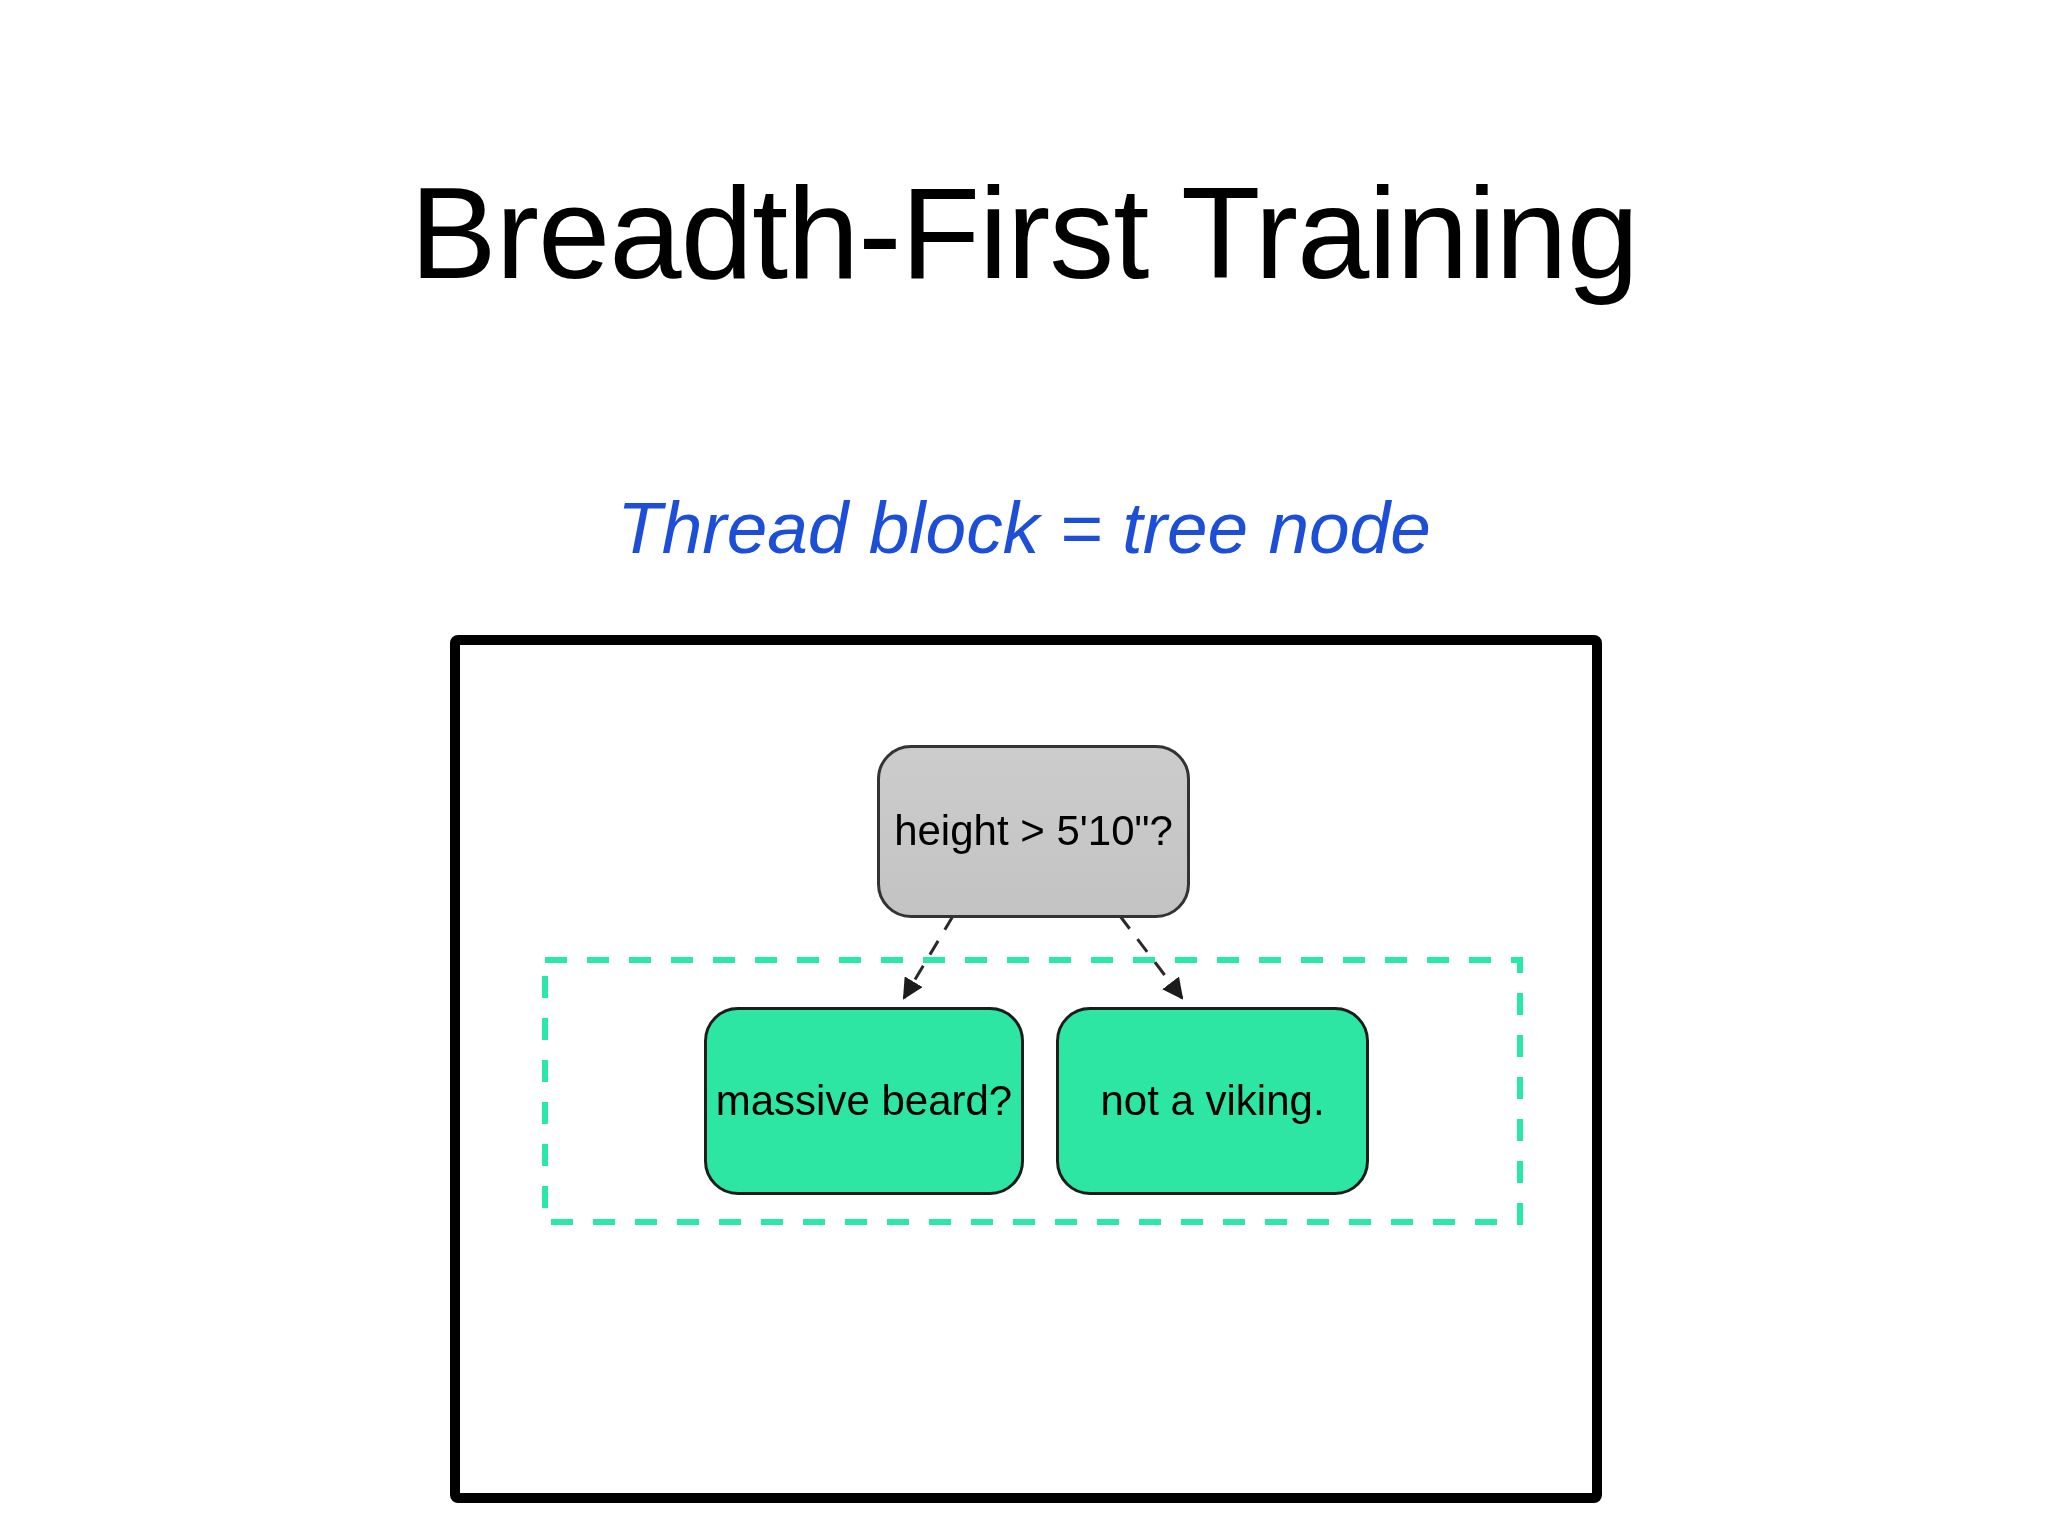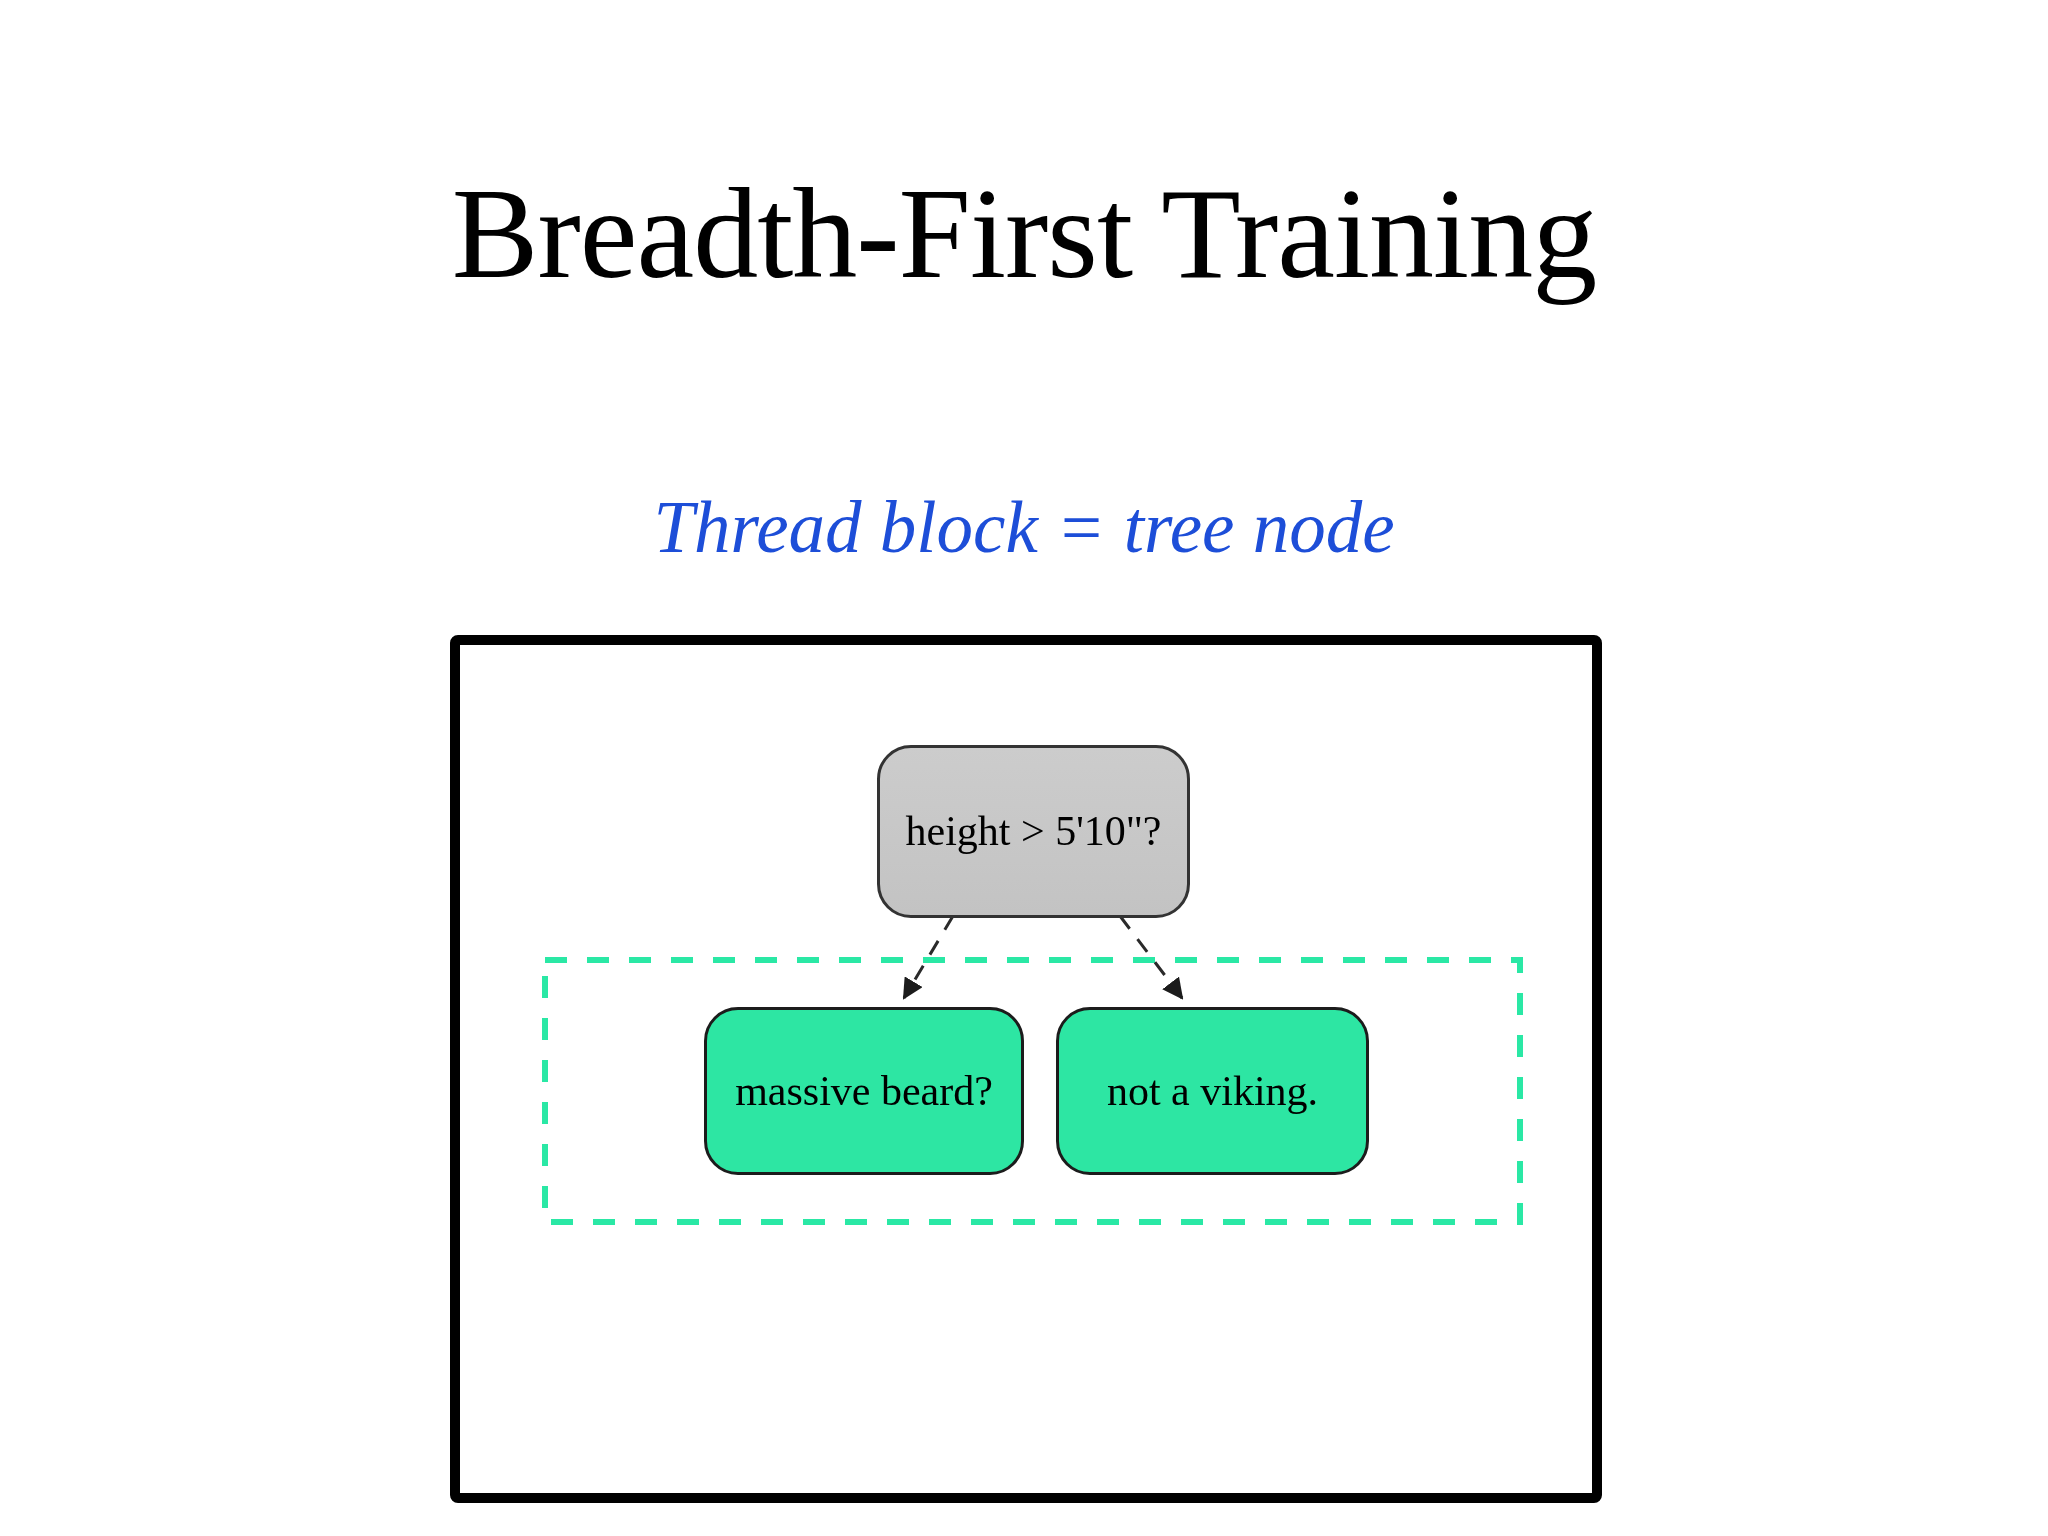--- a/index.html
+++ b/index.html
@@ -6,21 +6,21 @@
     margin: 0;
     padding: 0;
     background: #ffffff;
   }
   #stage {
     position: relative;
     width: 2048px;
     height: 1536px;
     background: #ffffff;
     overflow: hidden;
-    font-family: Liberation Serif, serif;
+    font-family: Liberation Sans, sans-serif;
     color: #000000;
   }
   .slide-title {
     position: absolute;
     top: 168px;
     left: 0;
     width: 2048px;
     text-align: center;
     font-size: 130px;
     line-height: 1;
@@ -71,21 +71,21 @@
     top: 745px;
     width: 313px;
     height: 173px;
     background: linear-gradient(#cccccc, #c3c3c3);
     border: 3px solid #333333;
   }
   .leaf-node {
     background: #2de6a3;
     border: 3px solid #1c1c1c;
     top: 1007px;
-    height: 168px;
+    height: 188px;
   }
   .leaf-node.left  { left: 704px;  width: 320px; }
   .leaf-node.right { left: 1056px; width: 313px; }
   .connector-layer {
     position: absolute;
     left: 0;
     top: 0;
     width: 2048px;
     height: 1536px;
     pointer-events: none;

